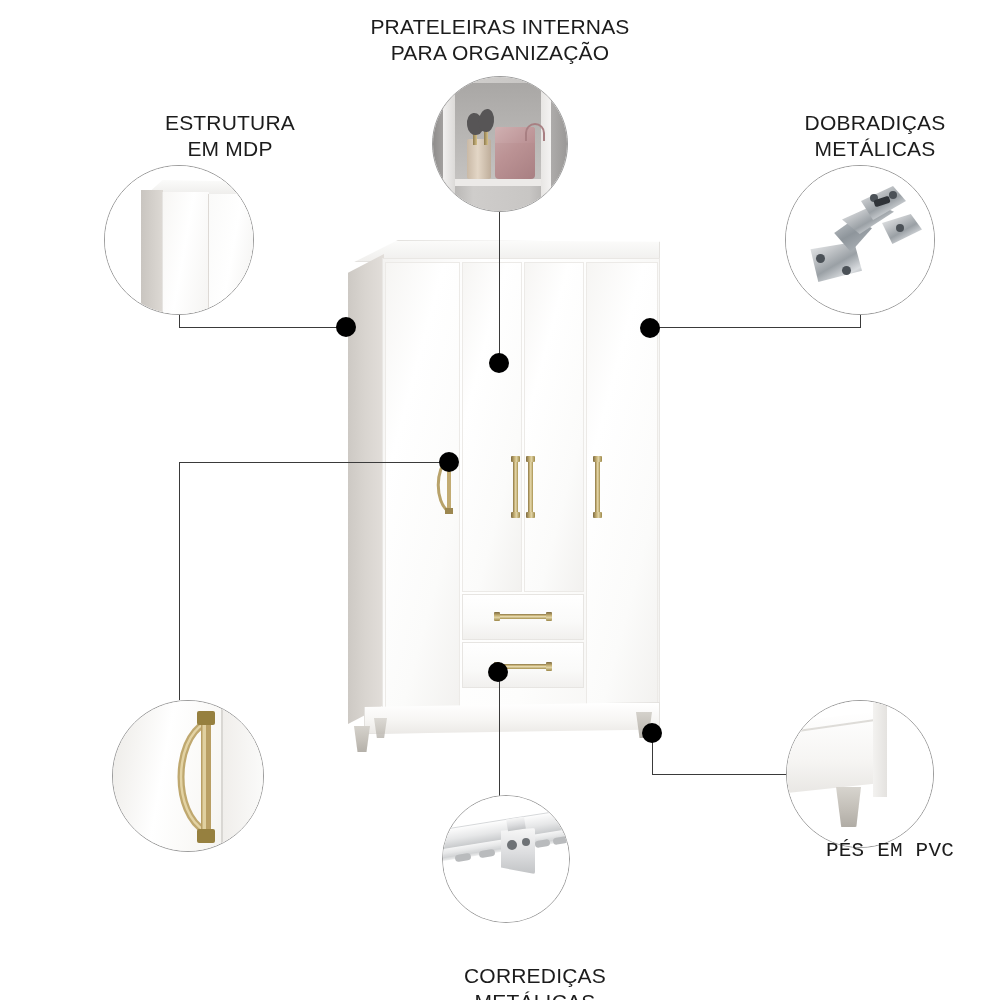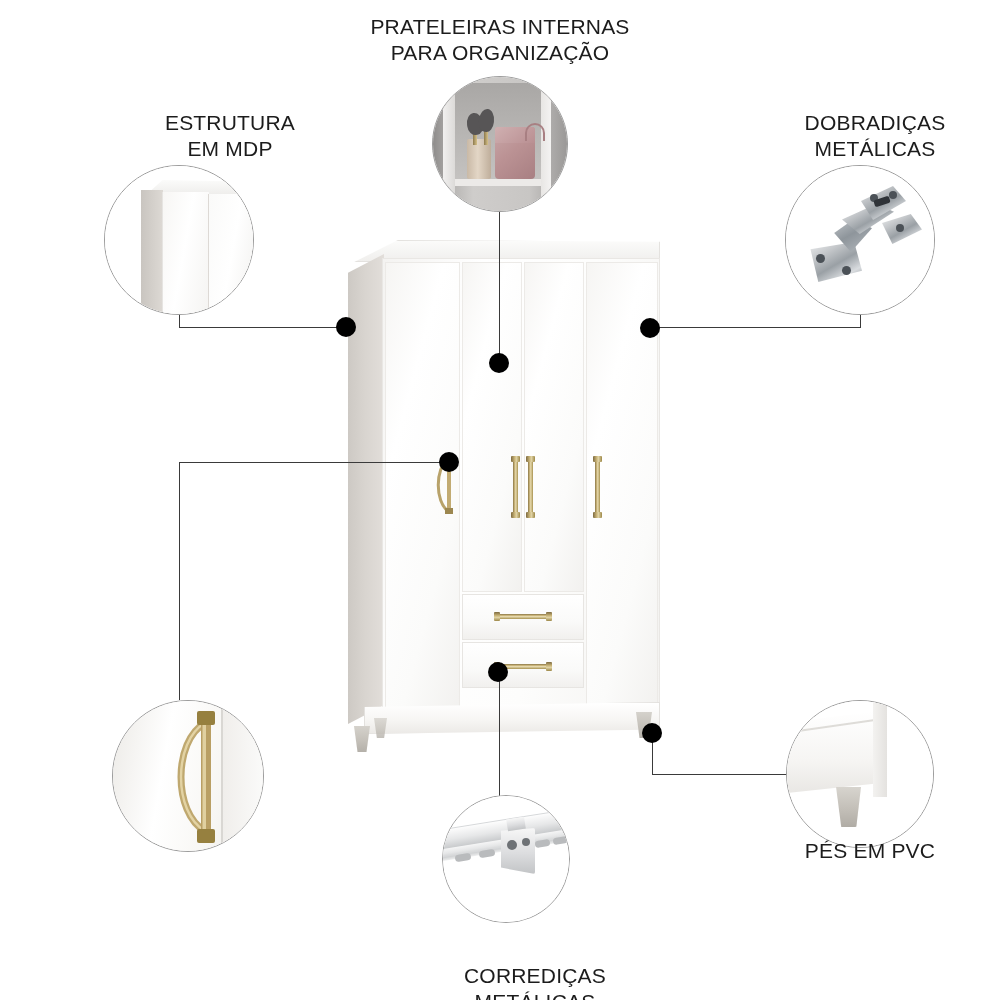--- a/index.html
+++ b/index.html
@@ -348,15 +348,15 @@
   <div class="callout-label" style="left:345px;top:14px;width:310px;">PRATELEIRAS INTERNAS
 PARA ORGANIZAÇÃO</div>
 
   <div class="callout-label" style="left:760px;top:110px;width:230px;">DOBRADIÇAS
 METÁLICAS</div>
 
 
   <div class="callout-label" style="left:420px;top:925px;width:230px;margin-top:38px;">CORREDIÇAS
 METÁLICAS</div>
 
-  <div class="callout-label" style="left:760px;top:838px;width:220px;">PÉS EM PVC</div>
+  <div class="callout-label" style="left:780px;top:838px;width:220px;font-family:Liberation Mono, monospace;">PÉS EM PVC</div>
 
 </div>
 
 </body></html>

